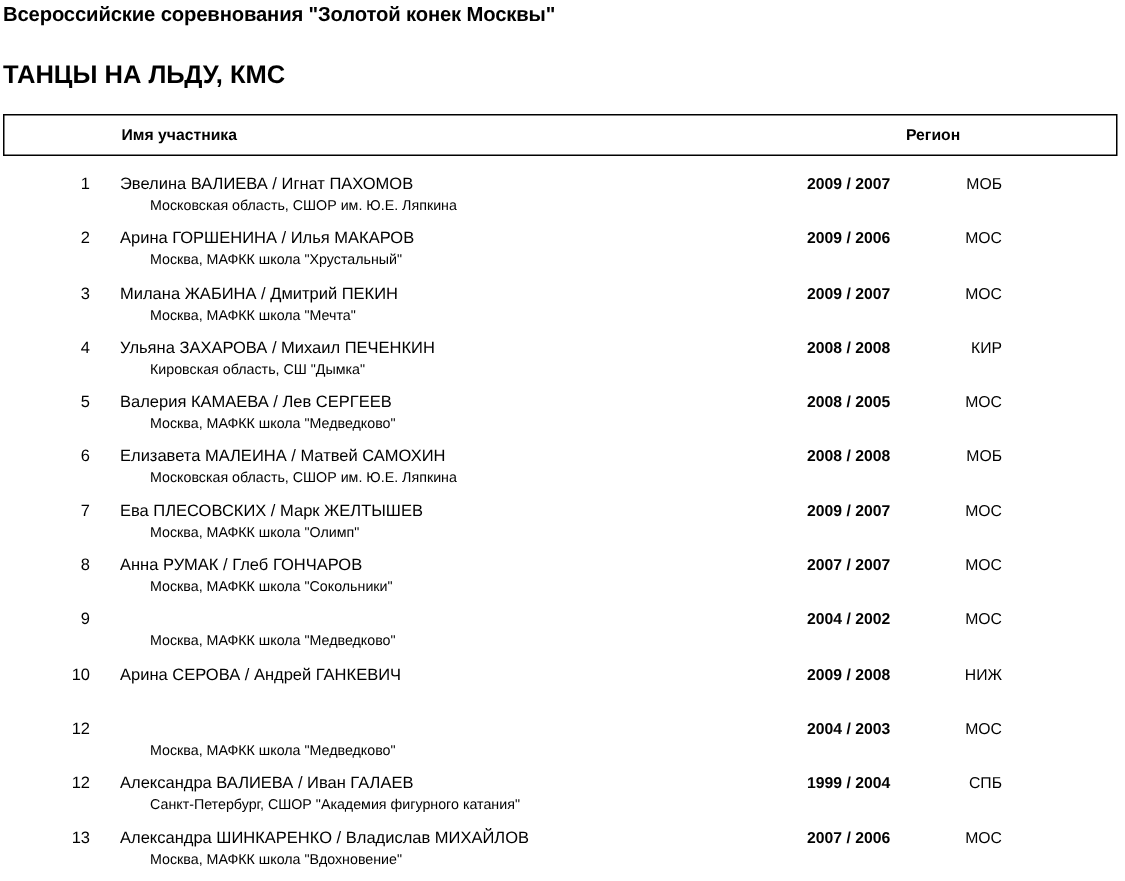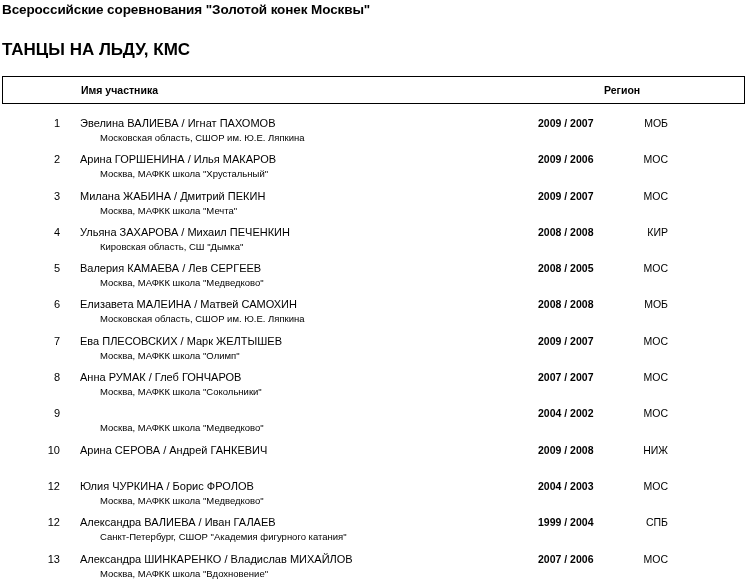--- a/index.html
+++ b/index.html
@@ -198,21 +198,20 @@
         <div class="region">МОС</div>
       </div>
       <div class="row">
         <div class="rank">10</div>
         <div class="pair-name">Арина СЕРОВА / Андрей ГАНКЕВИЧ</div>
         <div class="years">2009 / 2008</div>
         <div class="region">НИЖ</div>
       </div>
       <div class="row">
         <div class="rank">12</div>
-        <div class="pair-name">Юлия ЧУРКИНА / Борис ФРОЛОВ</div>
         <div class="club">Москва, МАФКК школа "Медведково"</div>
         <div class="years">2004 / 2003</div>
         <div class="region">МОС</div>
       </div>
       <div class="row">
         <div class="rank">12</div>
         <div class="pair-name">Александра ВАЛИЕВА / Иван ГАЛАЕВ</div>
         <div class="club">Санкт-Петербург, СШОР "Академия фигурного катания"</div>
         <div class="years">1999 / 2004</div>
         <div class="region">СПБ</div>

